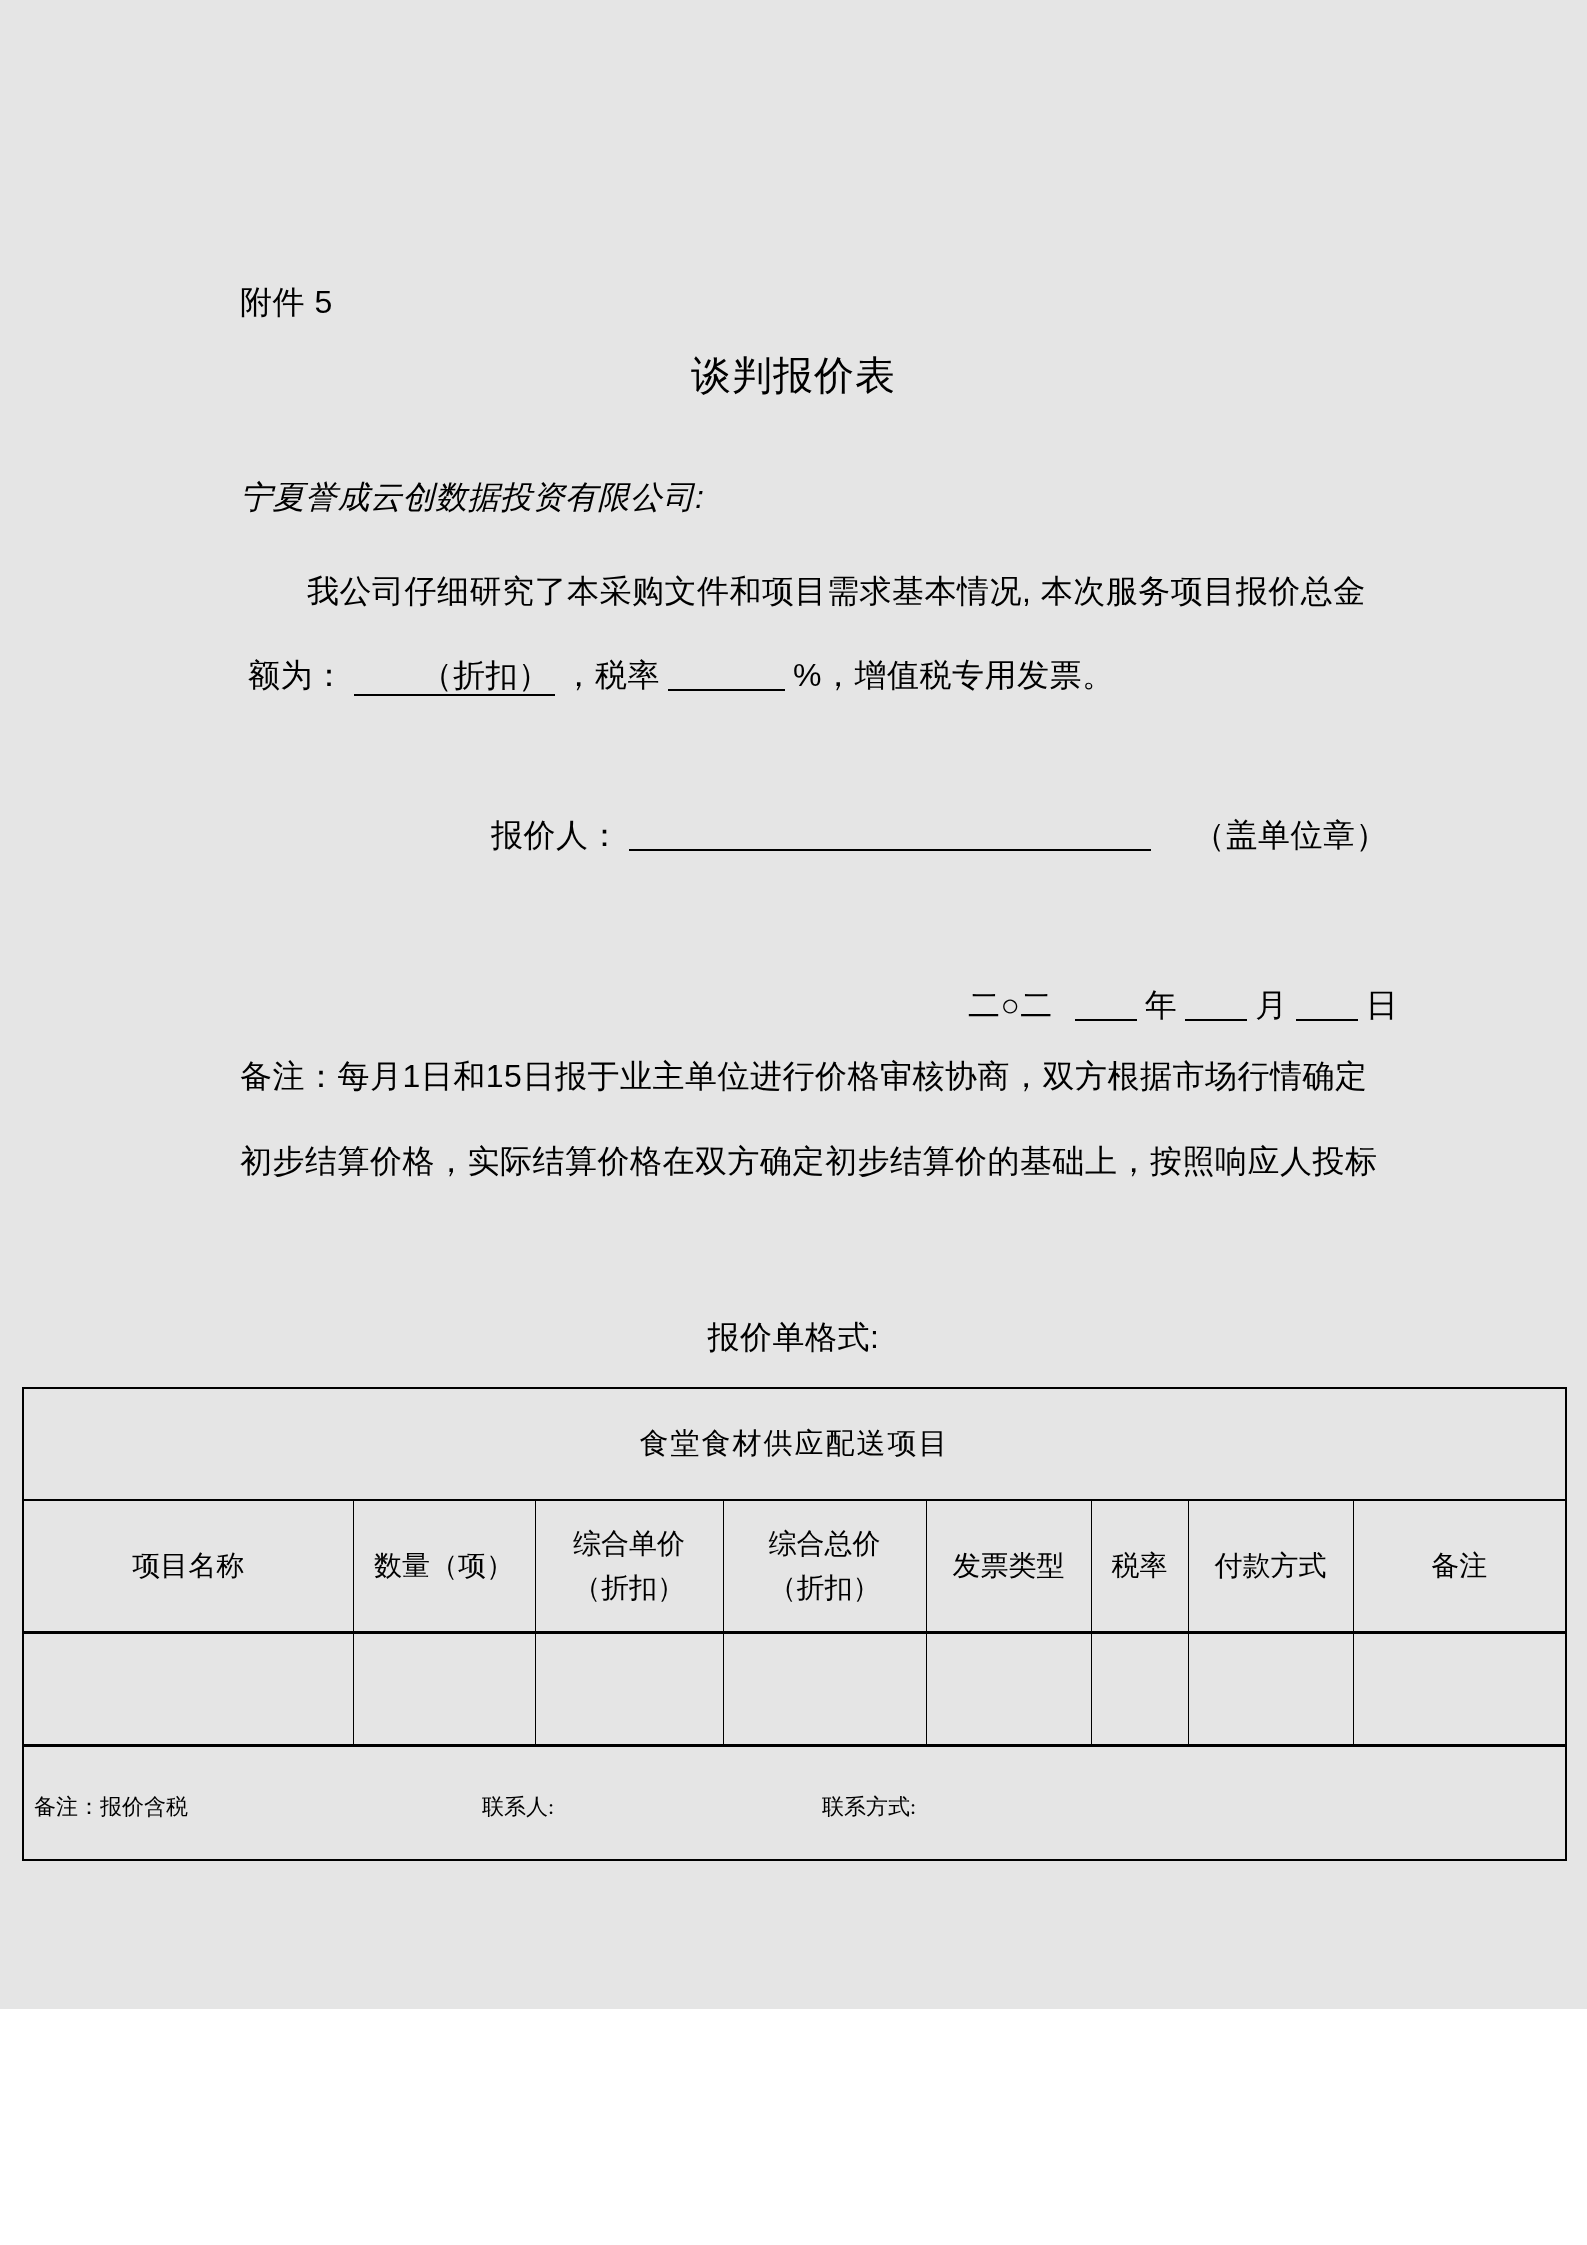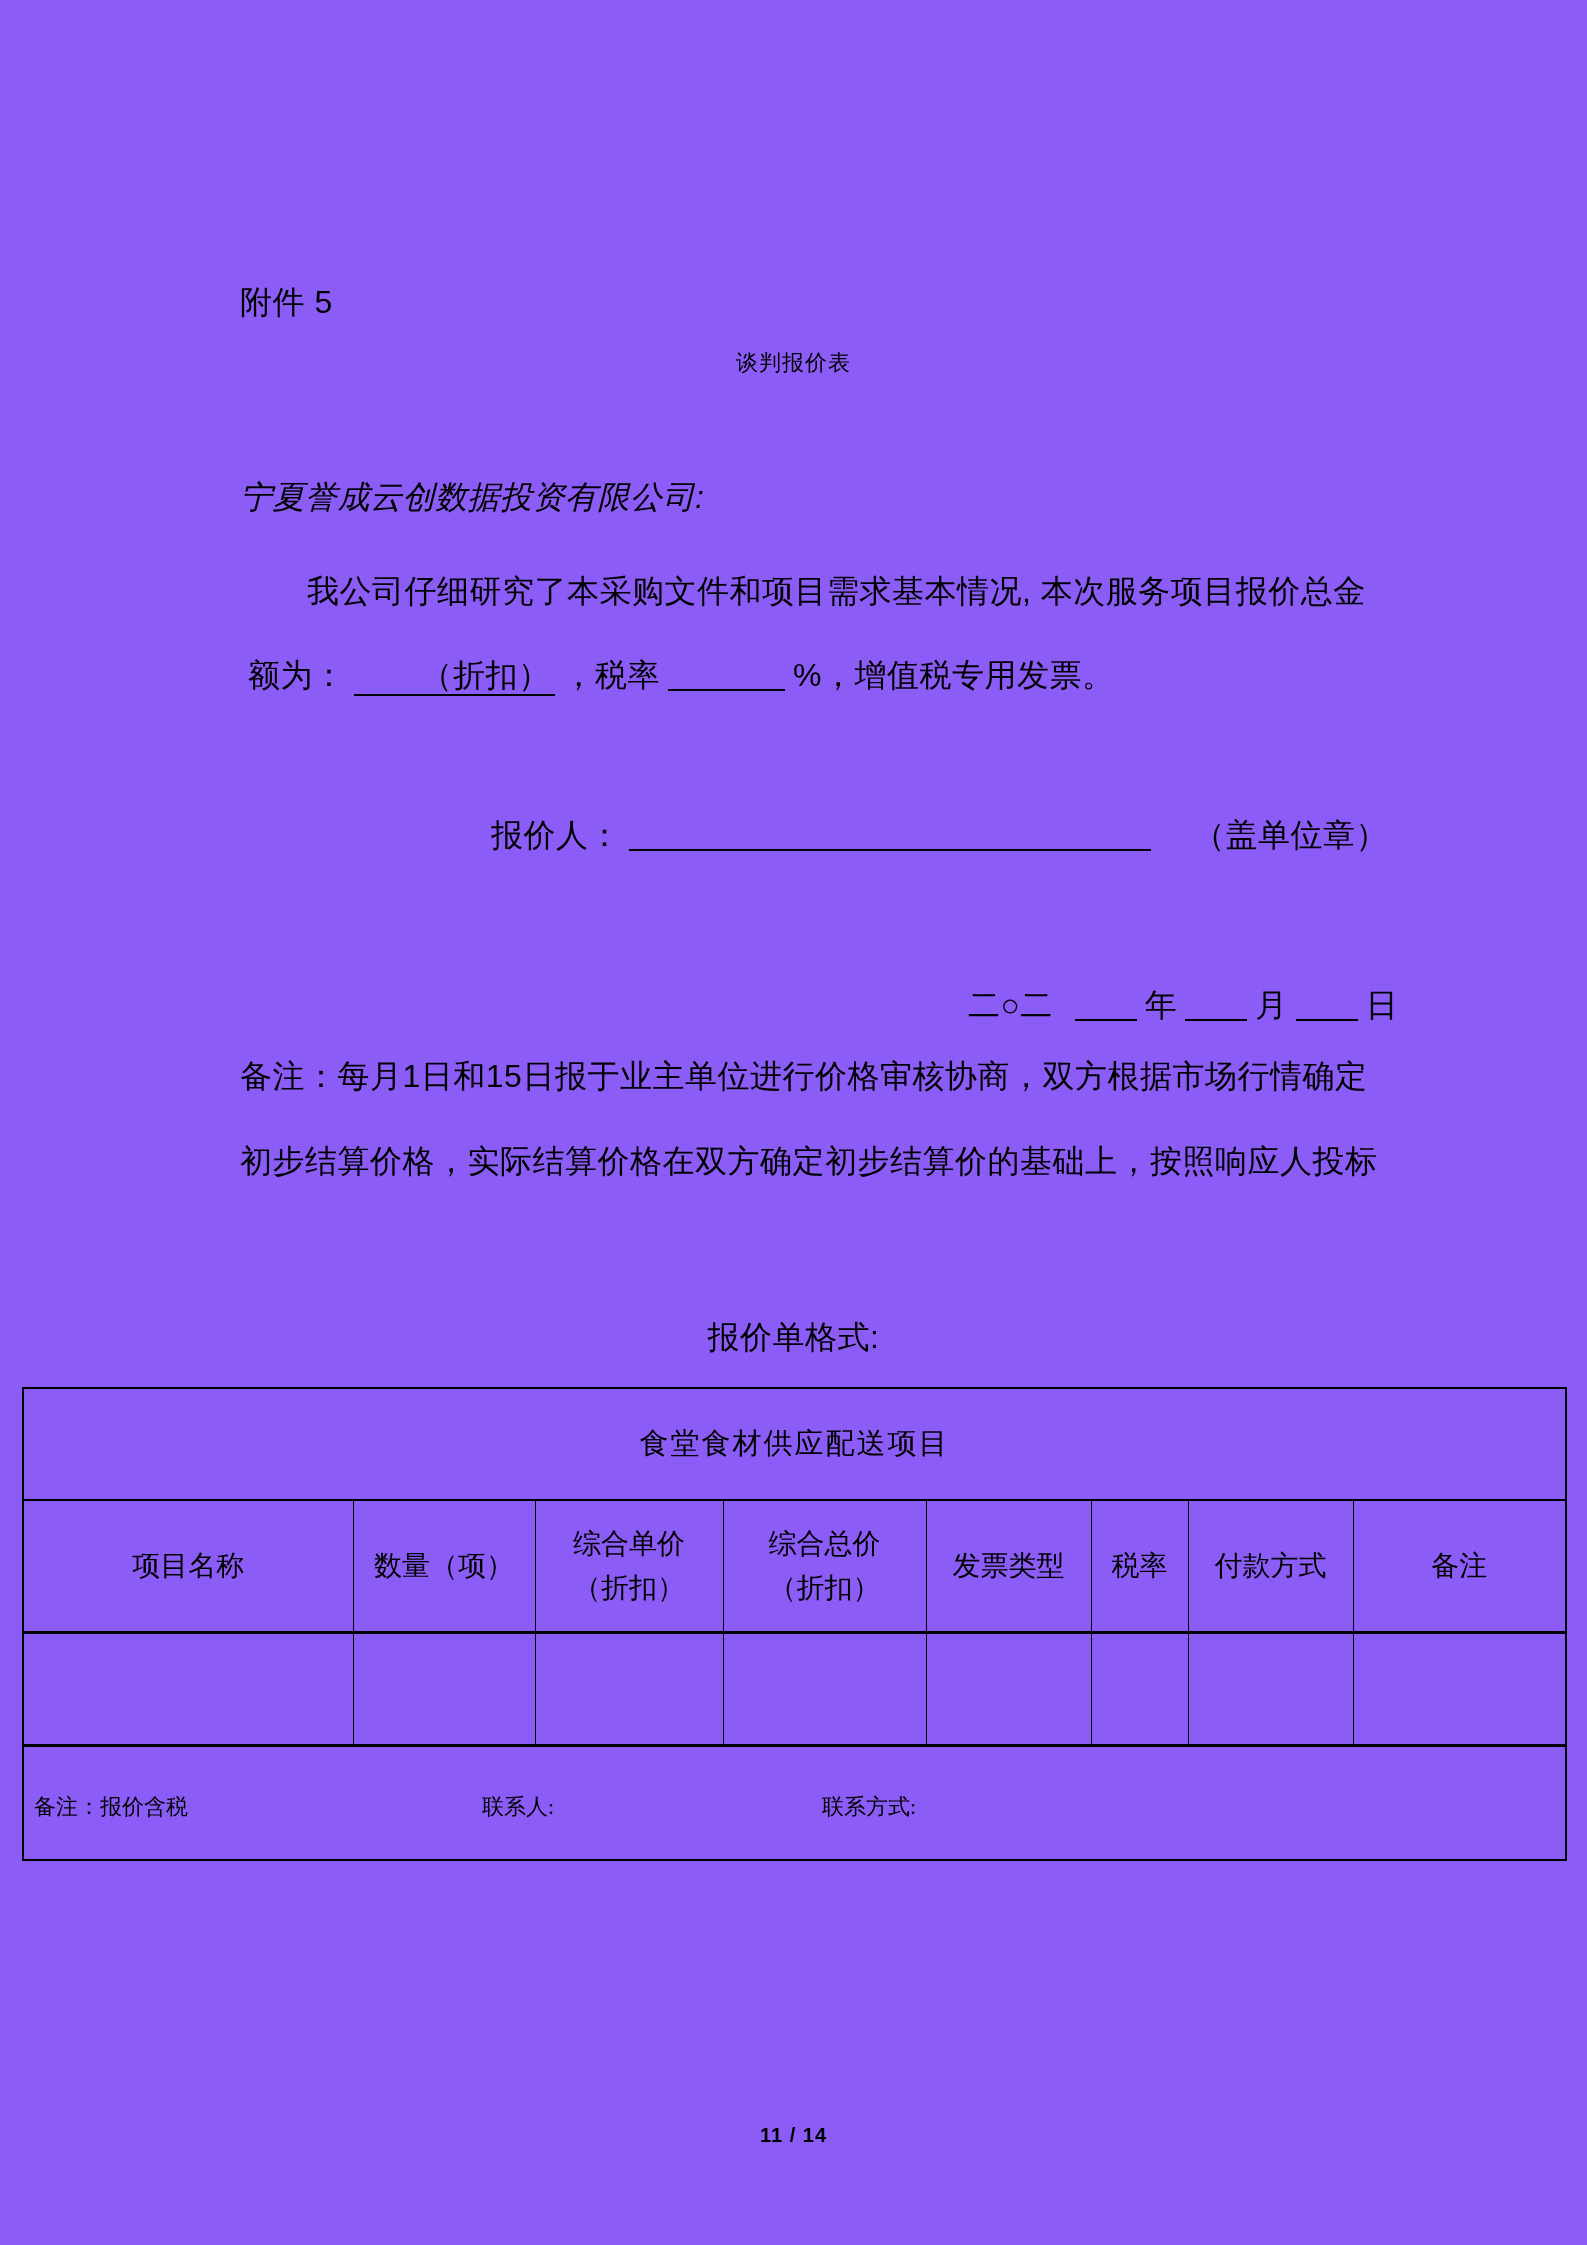--- a/index.html
+++ b/index.html
@@ -1,27 +1,27 @@
 <!DOCTYPE html>
 <html><head>
 <meta charset="utf-8">
 <style>
   html,body { margin:0; padding:0; background:#ffffff; }
   .page {
     position:relative;
-    width:1587px; height:2245px;
+    width:1587px; height:2009px;
     margin:0 auto;
-    background:#8b5cf6;
+    background:#e5e5e5;
     color:#000;
     font-family:"Liberation Sans", sans-serif;
     overflow:hidden;
   }
   .abs { position:absolute; }
   .t-body { font-size:32px; line-height:1.2; letter-spacing:0.5px; }
-  .t-title { font-size:22px; letter-spacing:1px; }
+  .t-title { font-size:40px; letter-spacing:1px; }
   .center { left:0; right:0; text-align:center; }
 
   
   .blank {
     display:inline-block;
     border-bottom:2px solid #000;
     height:1em;
     position:relative; top:5px;
   }
   .w117 { width:117px; }

